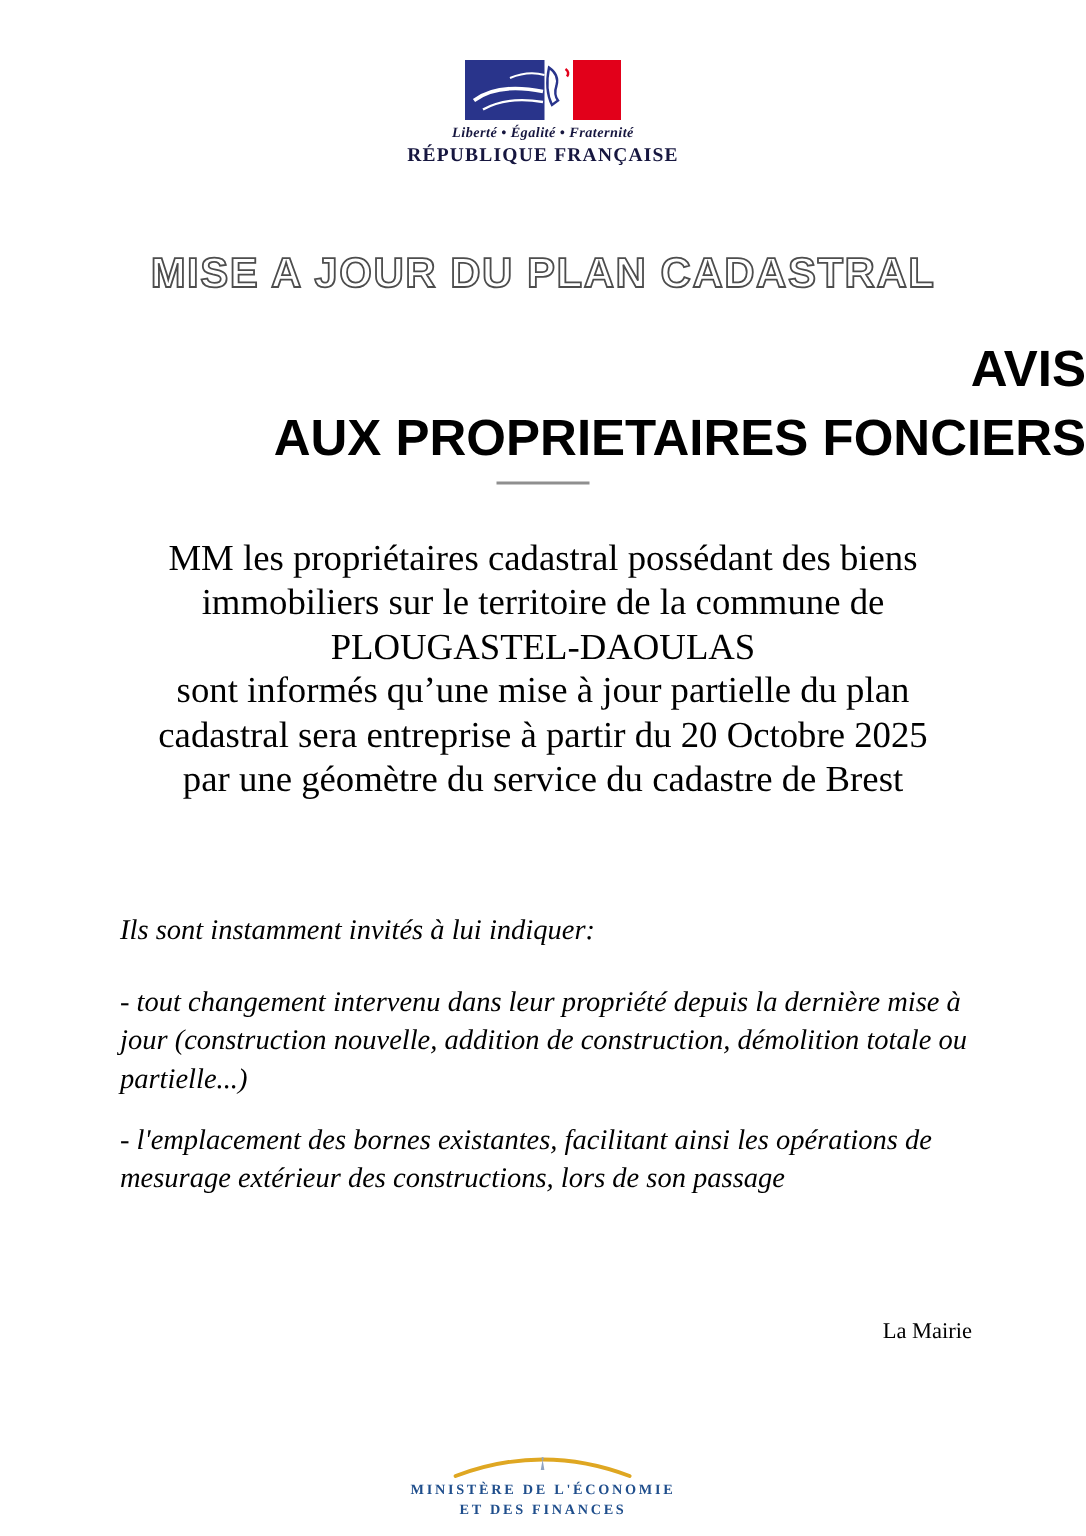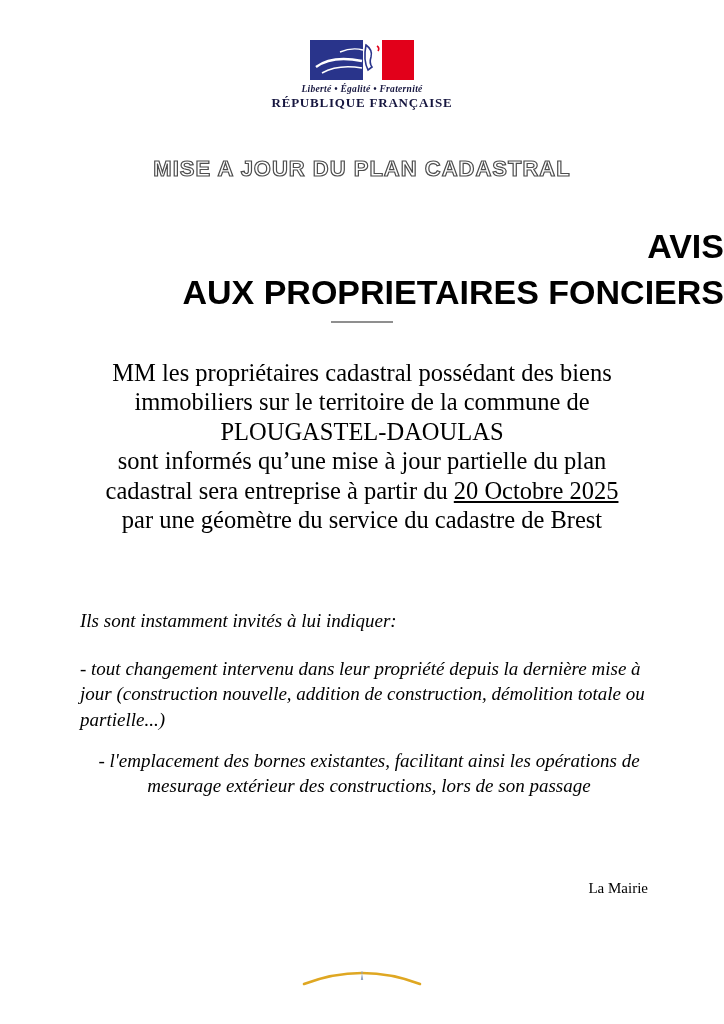--- a/index.html
+++ b/index.html
@@ -37,27 +37,27 @@
     margin-top: 1px;
     font-size: 13px;
     font-weight: bold;
     color: #16163f;
     letter-spacing: 0.8px;
   }
 
   
   .outline-heading {
     position: absolute;
-    top: 156px;
+    top: 166px;
     left: 0;
     width: 100%;
     text-align: center;
     font-family: "Liberation Sans", sans-serif;
     font-weight: bold;
-    font-size: 22px;
+    font-size: 28px;
     letter-spacing: 1px;
     color: #ffffff;
     -webkit-text-stroke: 1.2px #4d4d4d;
     text-stroke: 1.2px #4d4d4d;
   }
 
   
   .main-title {
     position: absolute;
     top: 224px;
@@ -86,34 +86,34 @@
     position: absolute;
     top: 358px;
     left: 50%;
     transform: translateX(-50%);
     width: 624px;
     text-align: center;
     font-size: 24.5px;
     line-height: 1.2;
   }
   .body-text .commune { font-weight: normal; }
-  .body-text .date-underline { text-decoration: underline; }
+  .body-text .date-underline { }
 
   
   .instructions {
     position: absolute;
     top: 608px;
     left: 80px;
     width: 578px;
     font-style: italic;
     font-size: 19px;
     line-height: 1.35;
   }
   .instructions .item1 { margin-top: 22px; }
-  .instructions .item2 { margin-top: 15px; text-align: center; }
+  .instructions .item2 { margin-top: 15px; }
 
   
   .signature {
     position: absolute;
     top: 880px;
     right: 76px;
     font-size: 15px;
   }
 
   
@@ -180,15 +180,19 @@
   </div>
 
   <div class="signature">La Mairie</div>
 
   <div class="ministry">
     <svg width="132" height="26" viewBox="0 0 132 26">
       <path d="M8,24 Q66,2 124,24" stroke="#dfa722" stroke-width="2.6" fill="none" stroke-linecap="round"></path>
       <path d="M64.8,20 L66,13 L67.2,20 Z" fill="#8fa3c2"></path>
       <rect x="65.4" y="11.5" width="1.2" height="2" fill="#8fa3c2"></rect>
     </svg>
+    <div class="ministry-text">
+      <div>MINISTÈRE DE L'ÉCONOMIE</div>
+      <div>ET DES FINANCES</div>
+    </div>
   </div>
 
 </div>
 
 </body></html>

